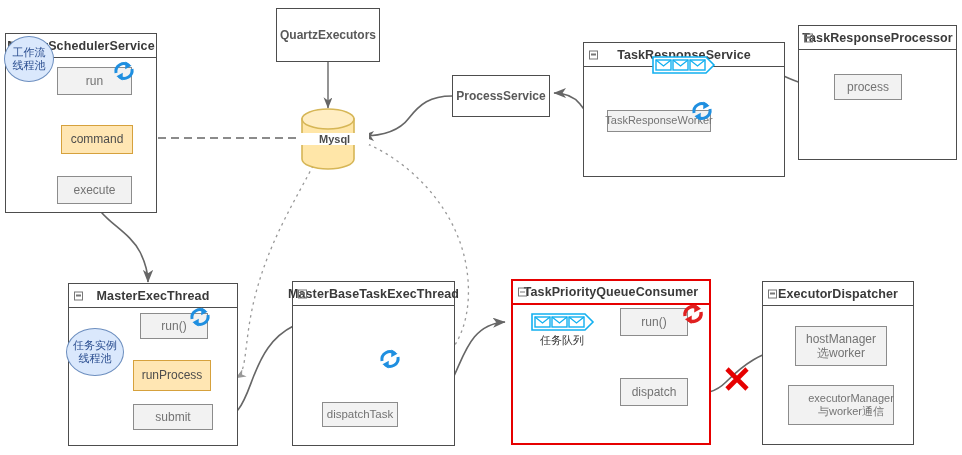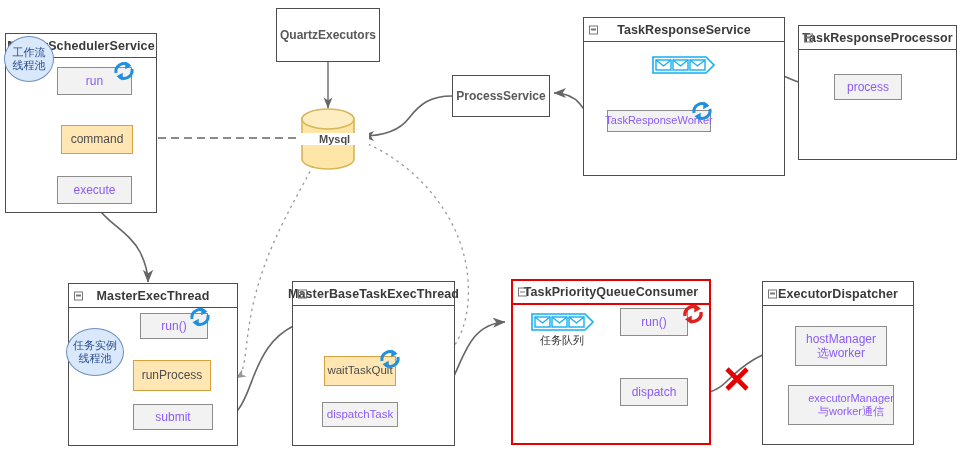--- a/index.html
+++ b/index.html
@@ -21,21 +21,21 @@
   .pkg.red > .pkg-title{border-bottom:2px solid #e60000;}
   .pkg > .pkg-title .minus{
       position:absolute;left:5px;top:50%;transform:translateY(-50%);
       width:9px;height:9px;border:1.2px solid #777;box-sizing:border-box;
       display:flex;align-items:center;justify-content:center;}
   .pkg > .pkg-title .minus:before{content:"";display:block;width:5px;height:1.2px;background:#777;}
 
   
   .node{position:absolute;box-sizing:border-box;border:1.4px solid #8c8c8c;
         background:#f2f2f2;display:flex;align-items:center;justify-content:center;
-        text-align:center;font-size:12px;color:#8b5cf6;line-height:1.2;z-index:3;}
+        text-align:center;font-size:12px;color:#737373;line-height:1.2;z-index:3;}
   .node.plain{background:#ffffff;border:1.6px solid #4d4d4d;color:#595959;font-weight:bold;}
   .node.orange{background:#ffe6b3;border:1.4px solid #d6a13c;color:#4d4d4d;}
 
   
   .pool{position:absolute;border-radius:50%;background:#dae8fc;border:1.3px solid #6c8ebf;
         display:flex;flex-direction:column;align-items:center;justify-content:center;
         font-size:11px;color:#2a4d8f;line-height:1.15;z-index:3;}
 
   
   .cyl{position:absolute;z-index:3;}
@@ -115,21 +115,21 @@
     <path d="M841,365 L841,385" stroke="#333" stroke-width="1.4" fill="none" marker-end="url(#ahk)"></path>
   </svg>
 
   <div class="pkg" style="left:5px;top:33px;width:152px;height:180px;">
     <div class="pkg-title">
       <span class="minus"></span>
       <span>MasterSchedulerService</span>
     </div>
   </div>
 
-  <div class="pkg" style="left:583px;top:17px;width:202px;height:159px;padding-left:43px;">
+  <div class="pkg" style="left:583px;top:42px;width:202px;height:135px;padding-left:43px;">
     <div class="pkg-title">
       <span class="minus"></span>
       <span>TaskResponseService</span>
     </div>
   </div>
 
   <div class="pkg" style="left:798px;top:25px;width:159px;height:135px;">
     <div class="pkg-title">
       <span class="minus"></span>
       <span>TaskResponseProcessor</span>
@@ -192,21 +192,20 @@
   </div>
 
   <div class="node" style="left:834px;top:74px;width:68px;height:26px;">process</div>
 
   <div class="node" style="left:607px;top:110px;width:104px;height:22px;font-size:11px;">TaskResponseWorker</div>
 
   <div class="node" style="left:140px;top:313px;width:68px;height:26px;">run()</div>
   <div class="node orange" style="left:133px;top:360px;width:78px;height:31px;">runProcess</div>
   <div class="node" style="left:133px;top:404px;width:80px;height:26px;">submit</div>
 
-  <div class="node orange" style="left:324px;top:356px;width:72px;height:30px;font-size:11.5px;">waitTaskQuit</div>
   <div class="node" style="left:322px;top:402px;width:76px;height:25px;font-size:11.5px;">dispatchTask</div>
 
   <div class="node" style="left:620px;top:308px;width:68px;height:28px;">run()</div>
   <div class="node" style="left:620px;top:378px;width:68px;height:28px;">dispatch</div>
 
   <div class="node" style="left:795px;top:326px;width:92px;height:40px;flex-direction:column;">
     <div>hostManager</div>
     <div>选worker</div>
   </div>
   <div class="node" style="left:788px;top:385px;width:106px;height:40px;flex-direction:column;font-size:11px;padding-left:20px;">

